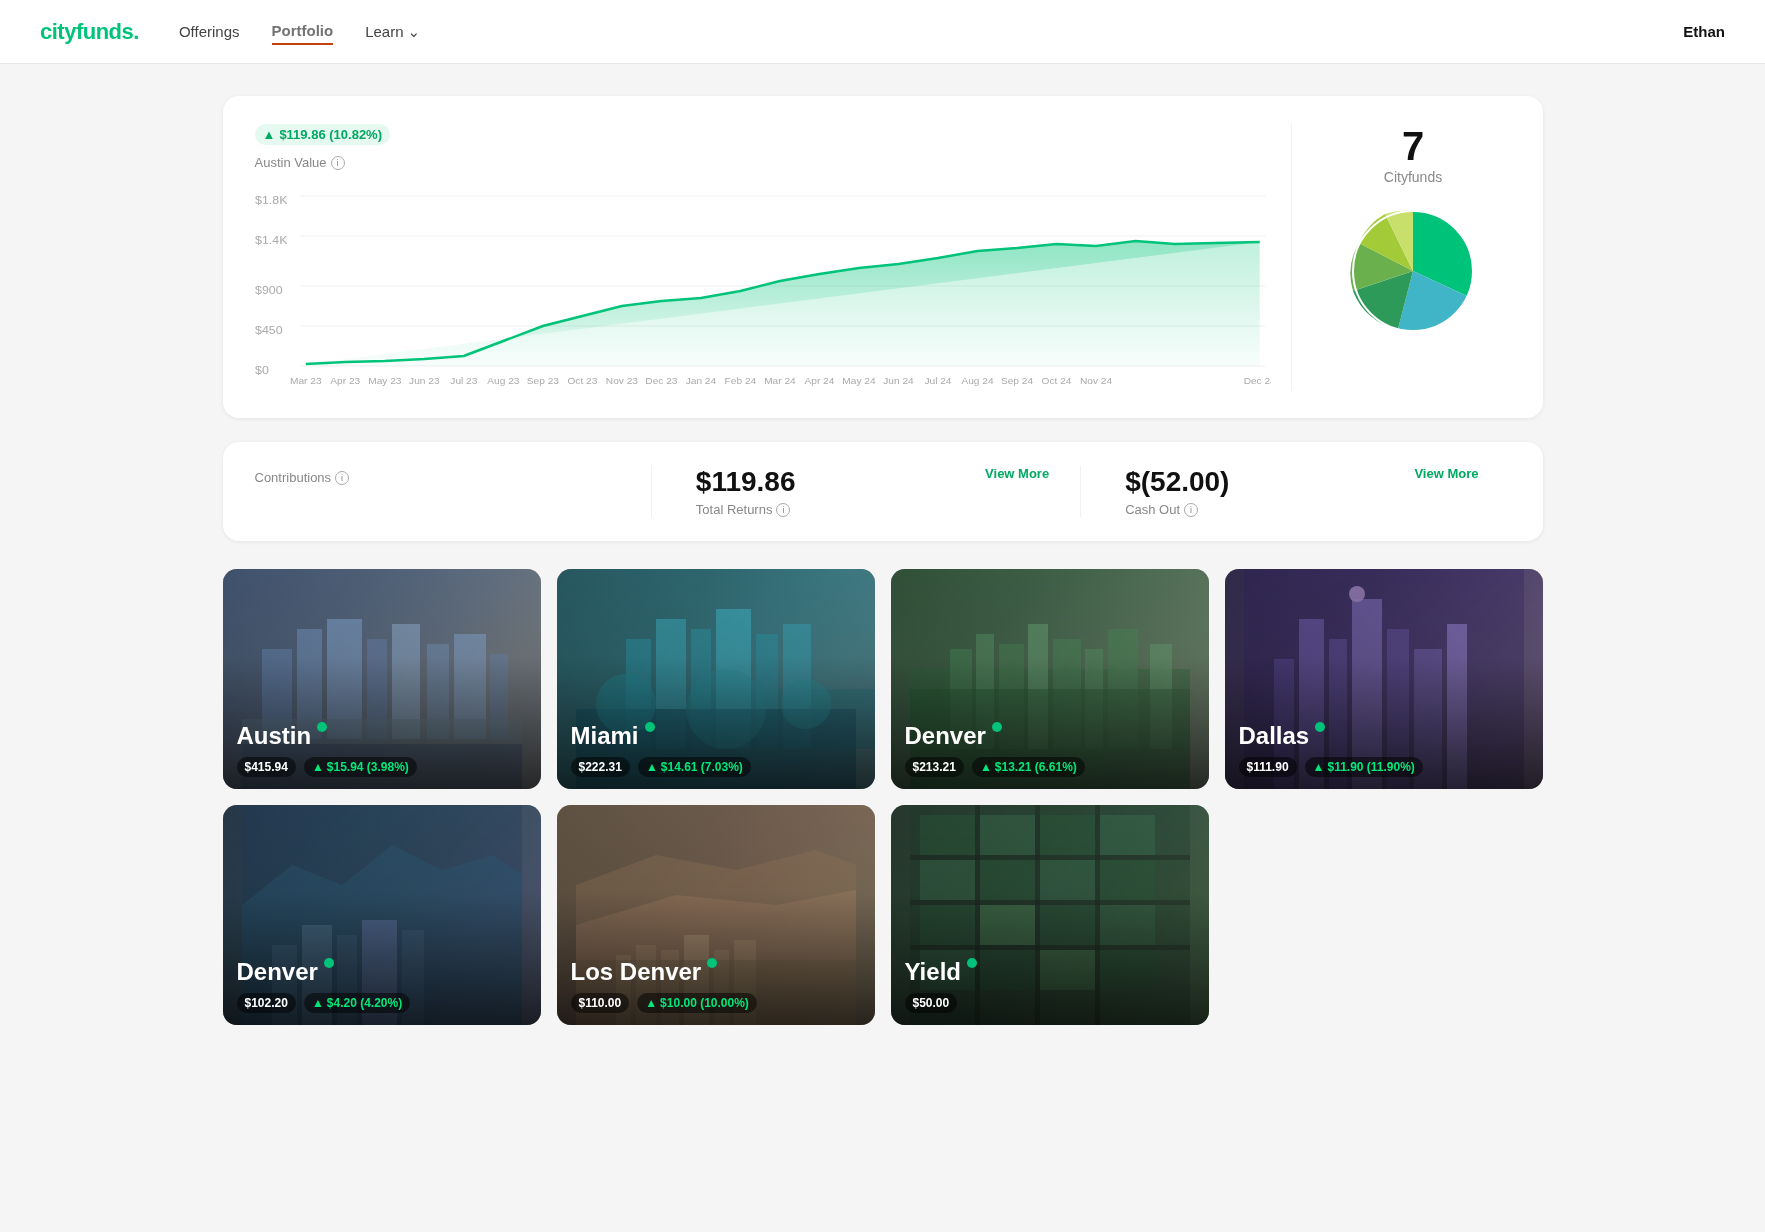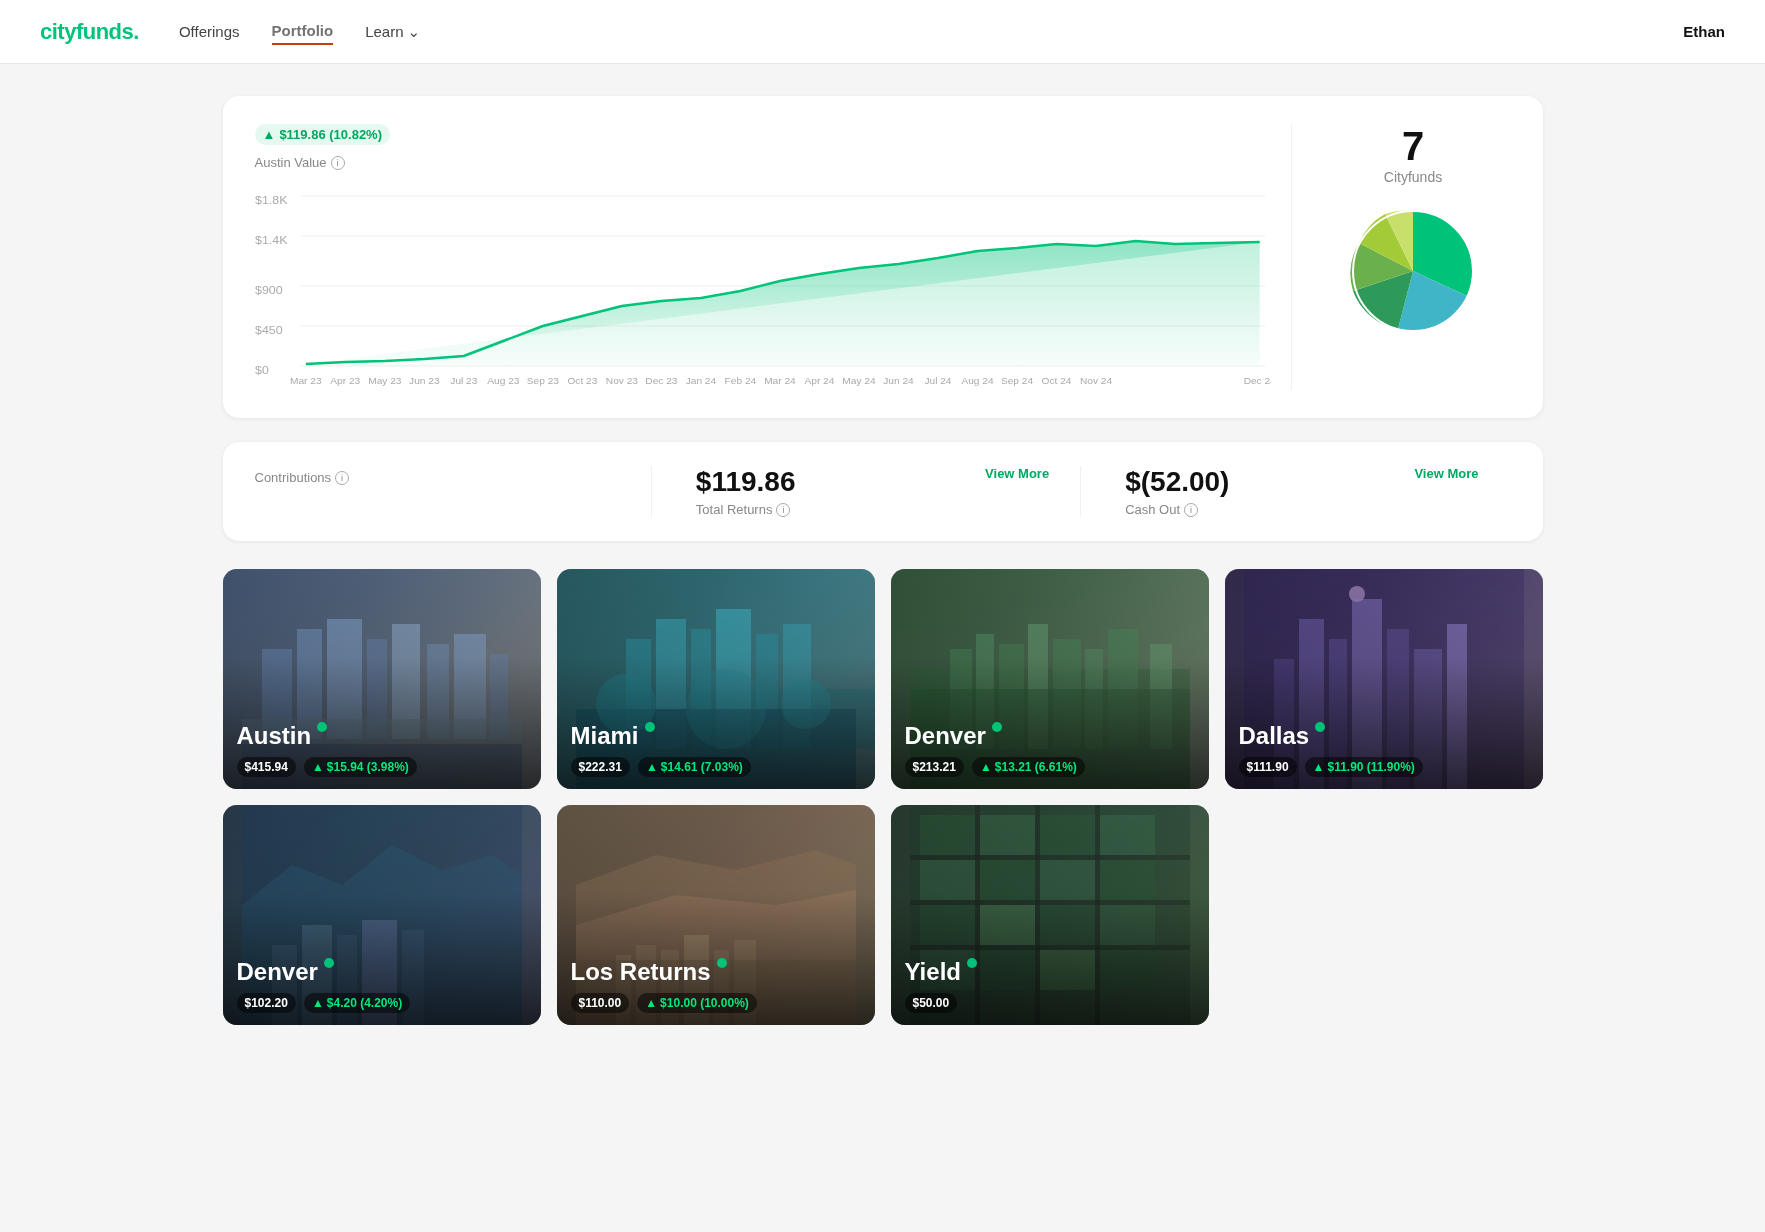--- a/index.html
+++ b/index.html
@@ -471,21 +471,21 @@
         <rect x="60" y="140" width="20" height="80" fill="#c8a880" opacity="0.7"></rect>
         <rect x="85" y="145" width="18" height="75" fill="#c8a880" opacity="0.8"></rect>
         <rect x="108" y="130" width="25" height="90" fill="#d8b890" opacity="0.8"></rect>
         <rect x="138" y="145" width="15" height="75" fill="#c8a880" opacity="0.7"></rect>
         <rect x="158" y="135" width="22" height="85" fill="#c8a880" opacity="0.8"></rect>
         <rect x="0" y="155" width="280" height="65" fill="#807050" opacity="0.4"></rect>
       </svg>
       <div class="city-gradient"></div>
       <div class="city-info">
         <div class="city-name">
-          <span>Los Returns</span>
+          <span>Los Denver</span>
           <span class="city-dot"></span>
         </div>
         <div class="city-badges">
           <span class="badge-value">$110.00</span>
           <span class="badge-return"><span style="color:#00e87a">▲</span> $10.00 (10.00%)</span>
         </div>
       </div>
     </div>
 
     <div class="city-card">

